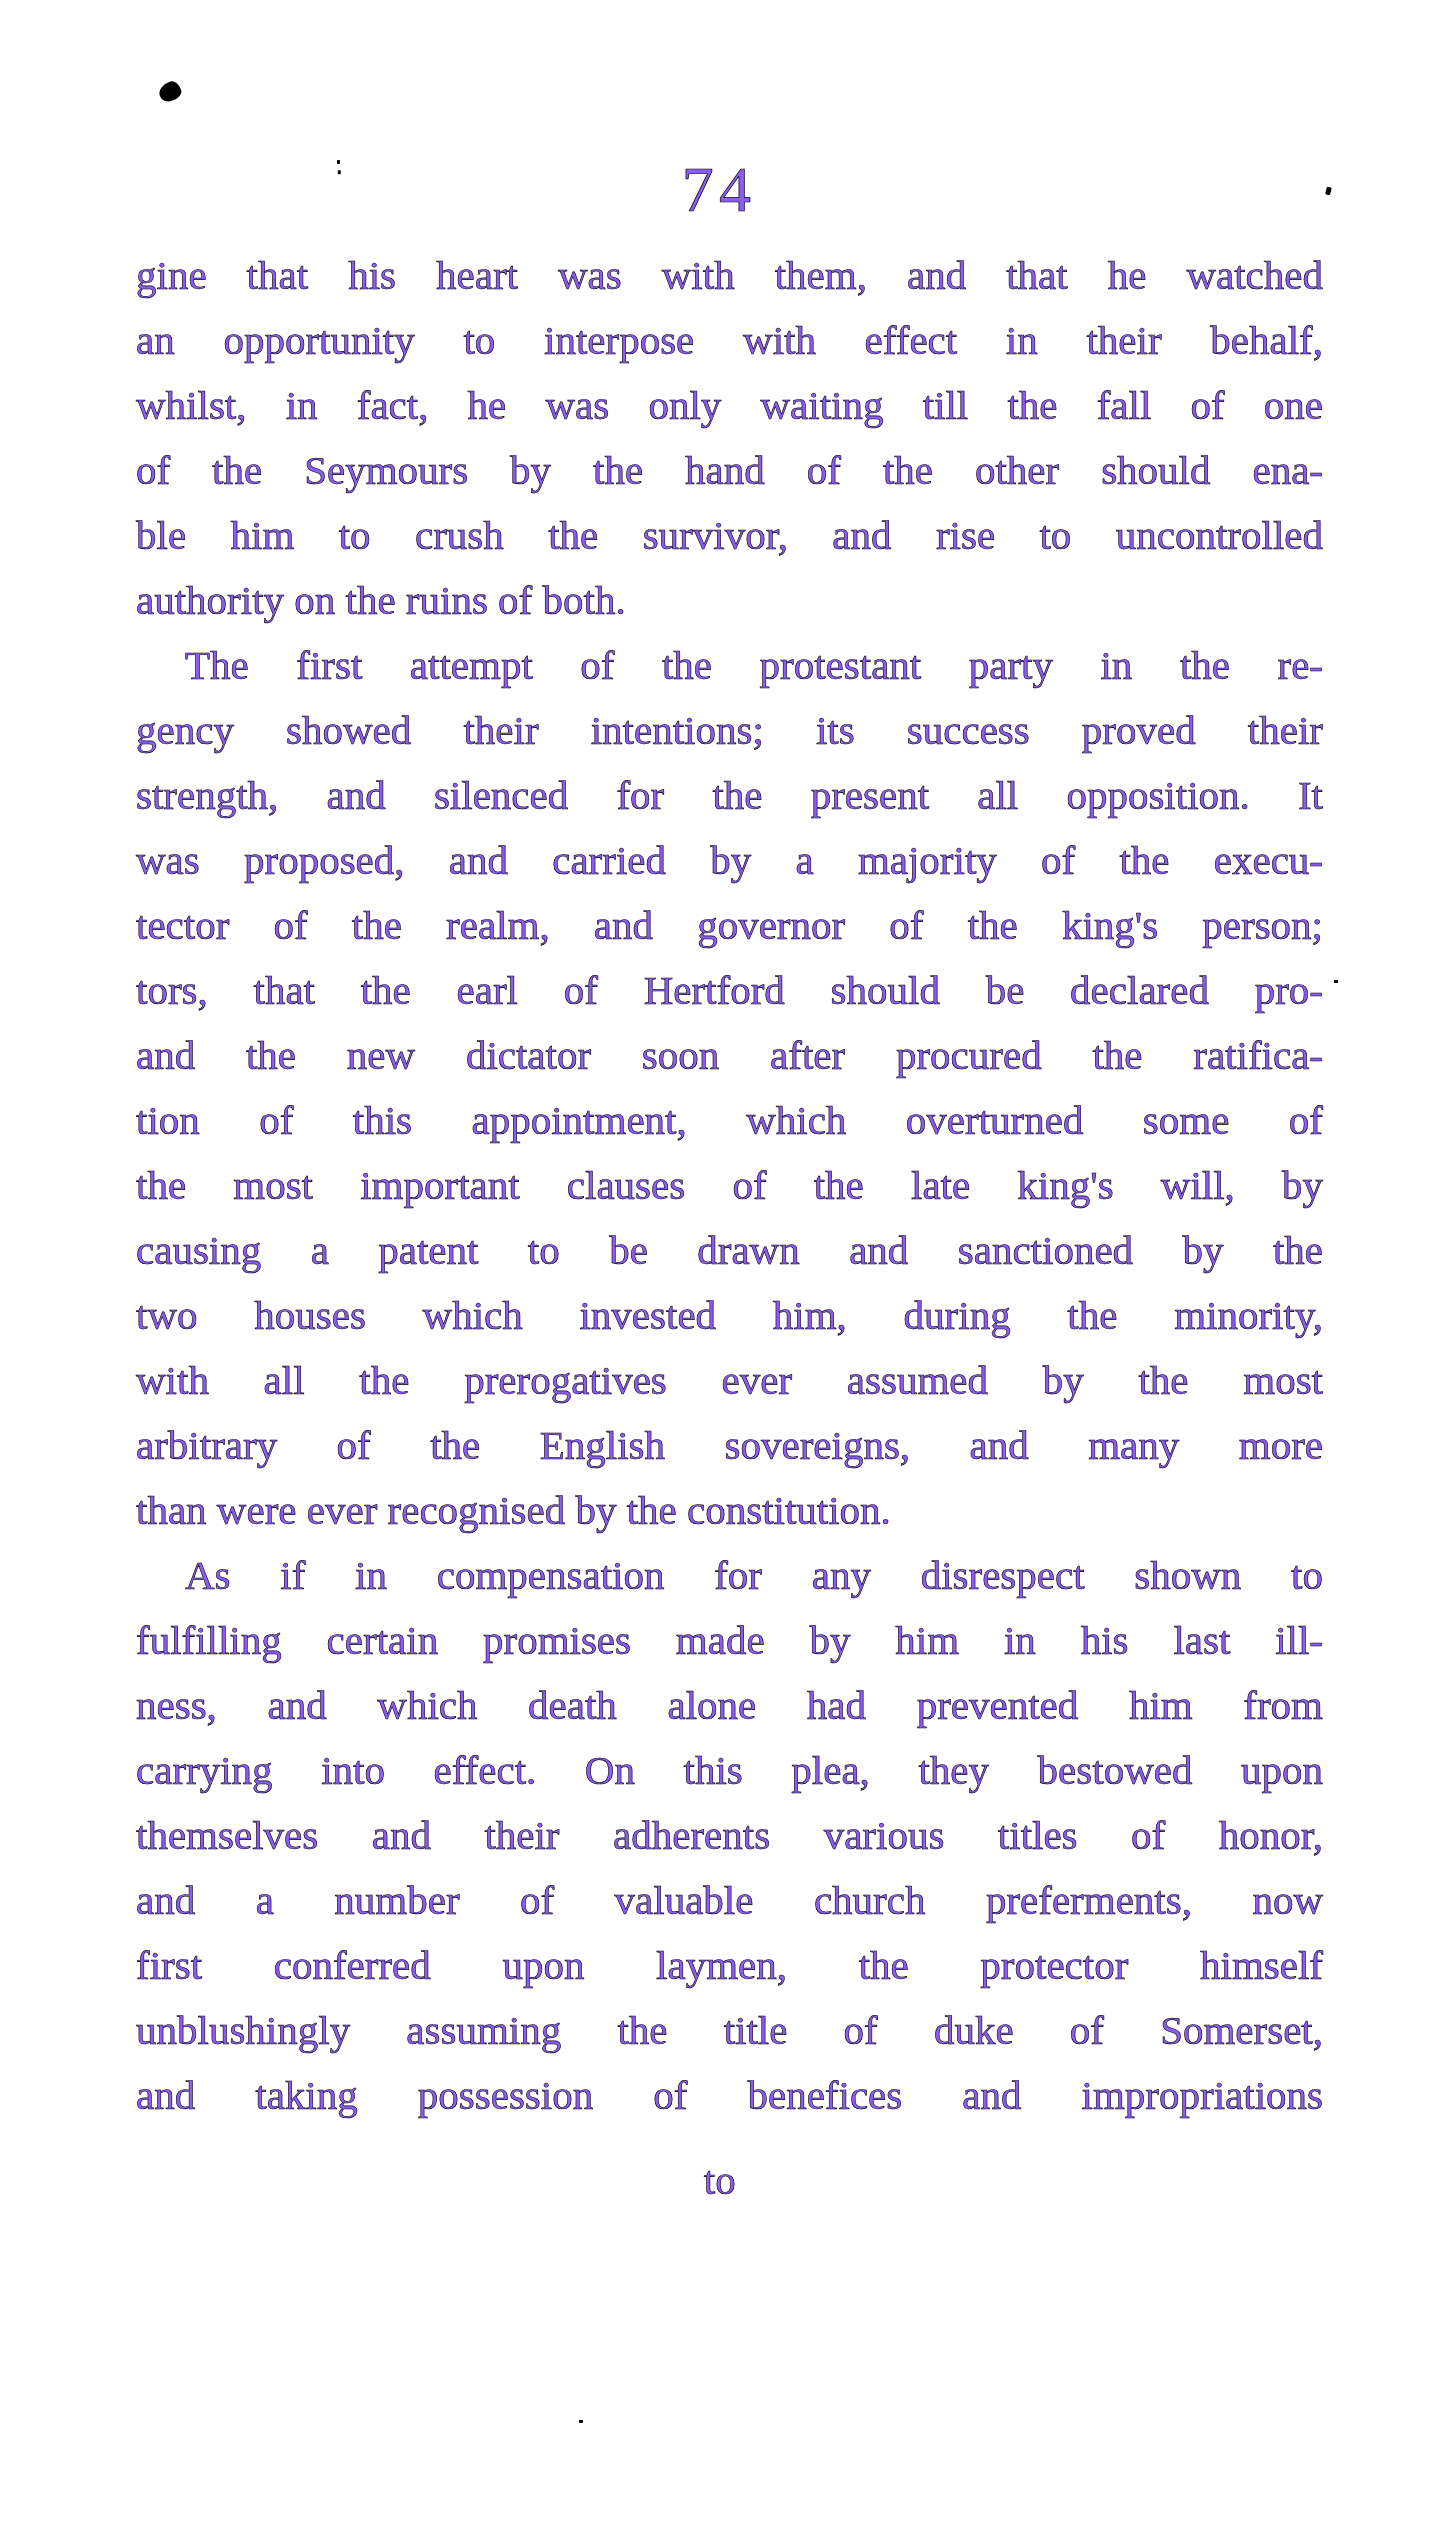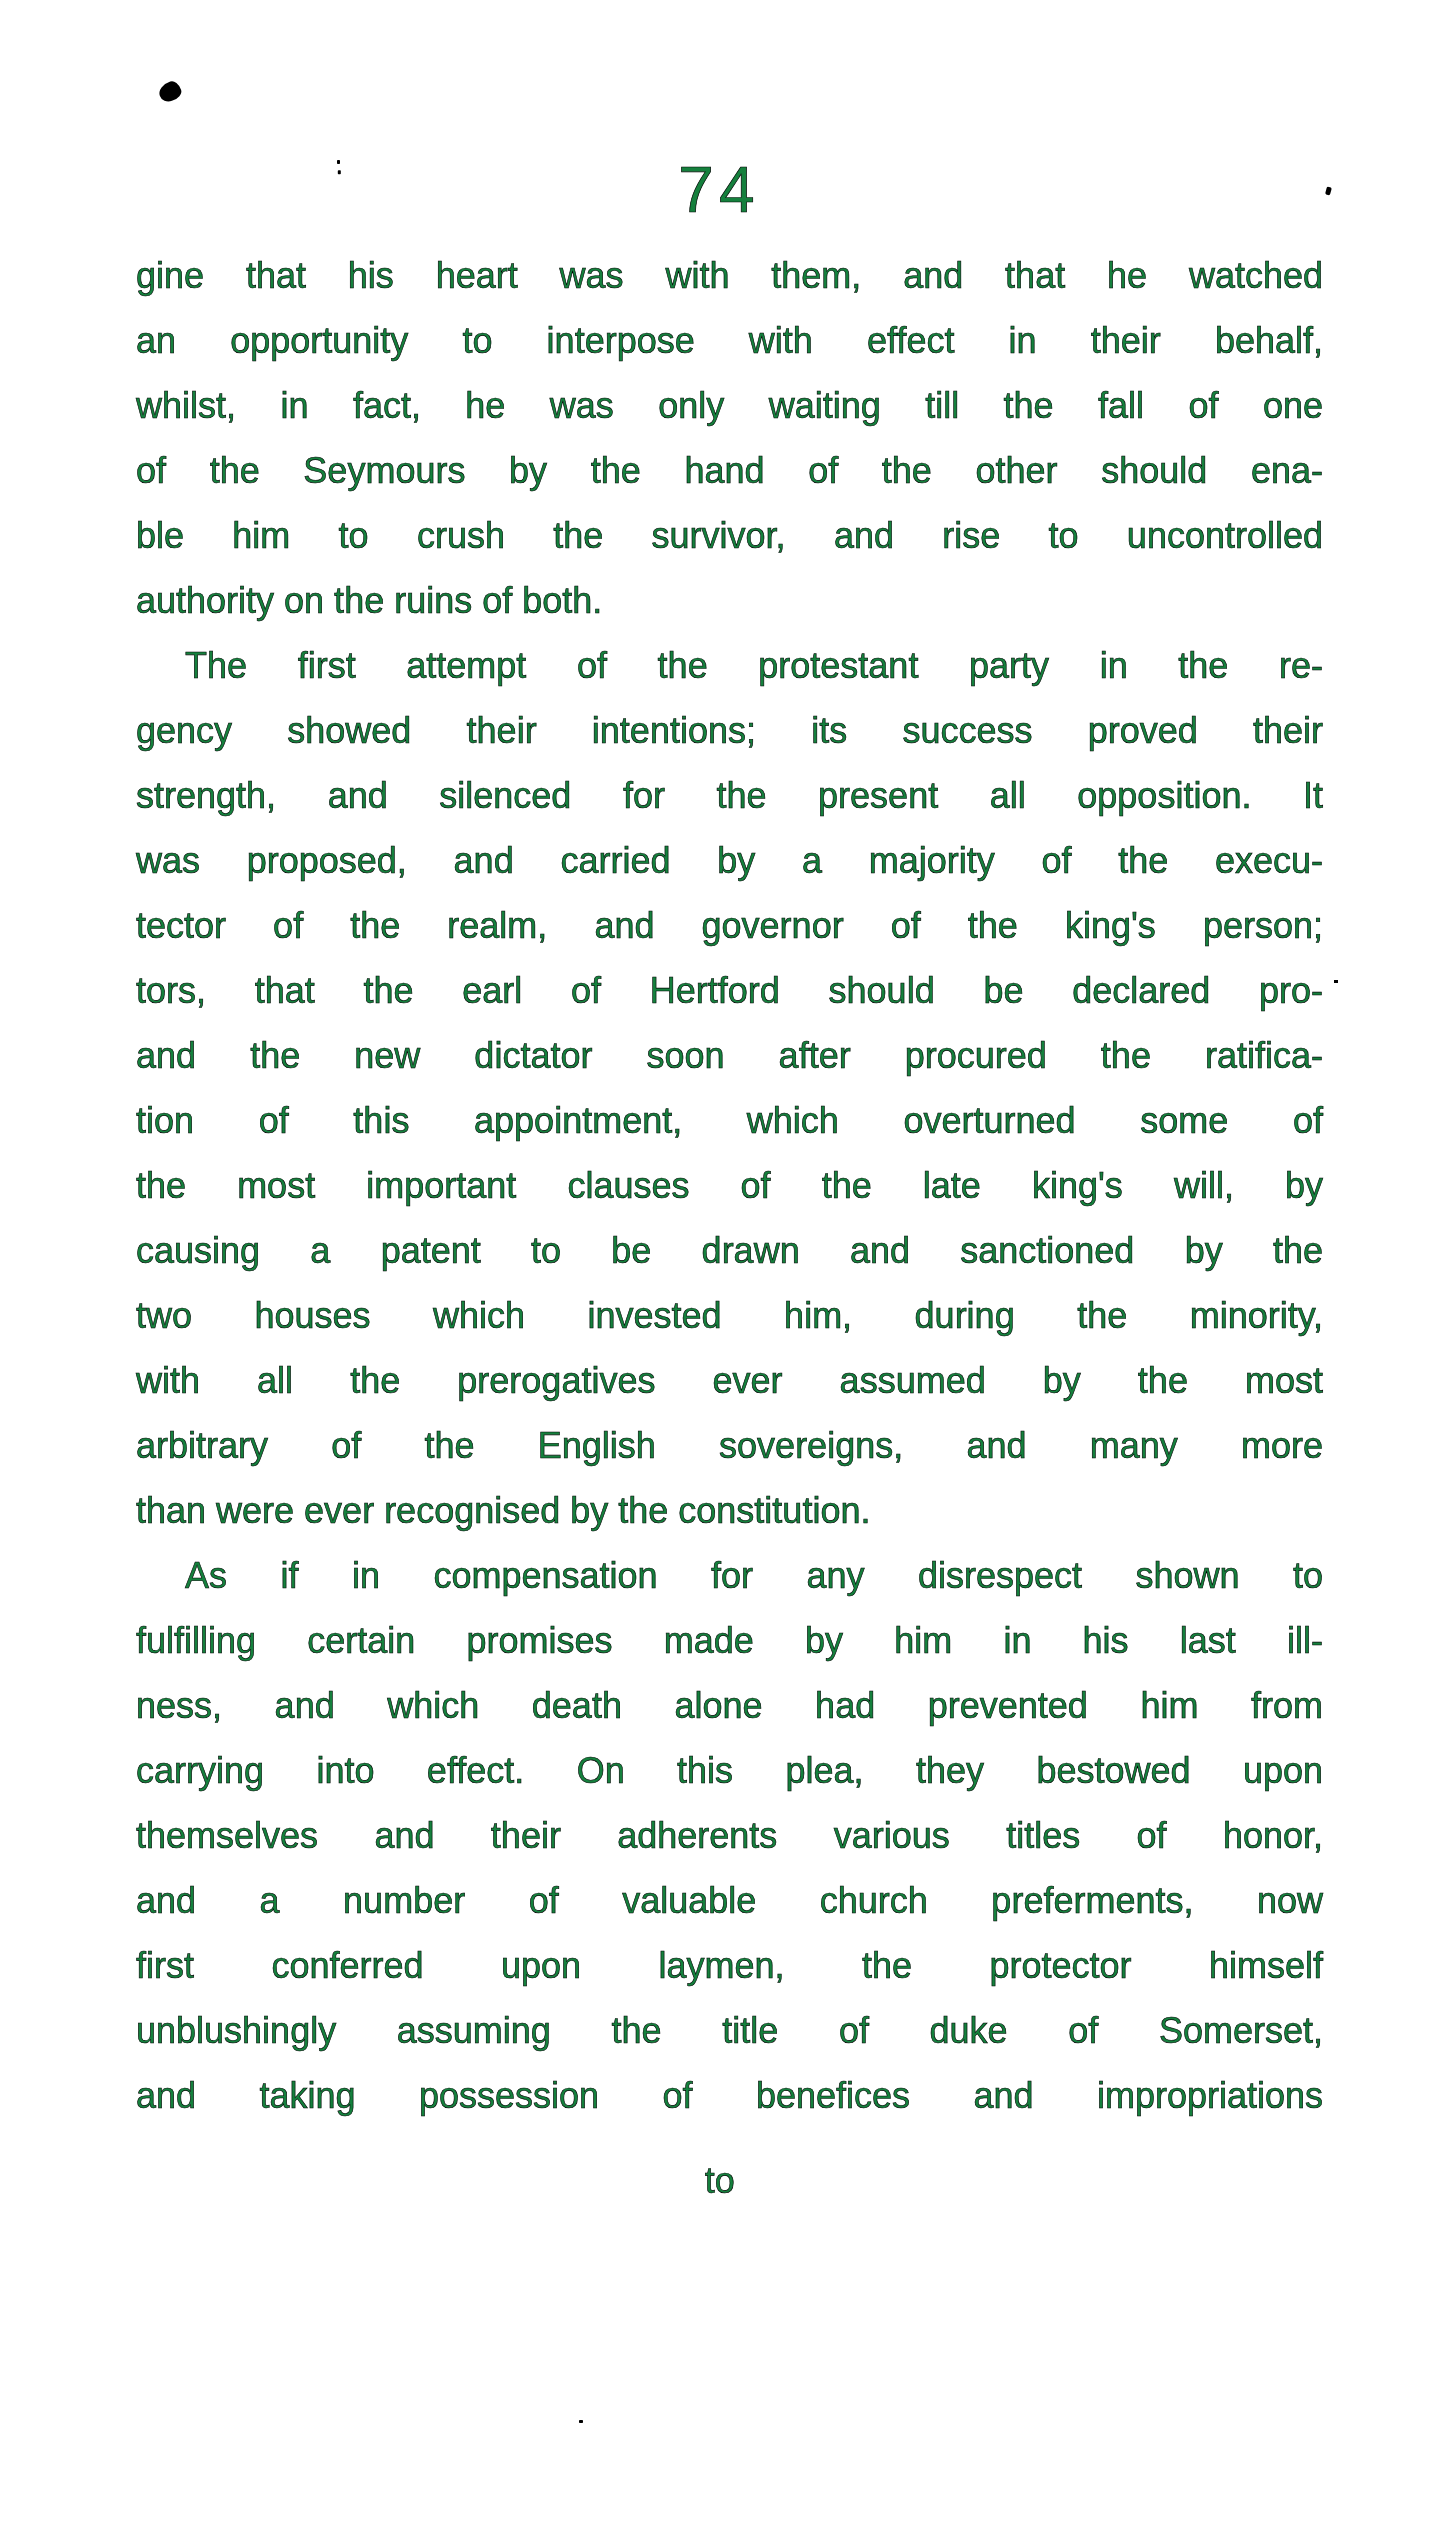--- a/index.html
+++ b/index.html
@@ -1,42 +1,42 @@
 <!DOCTYPE html>
 <html style="font-size:13.6px"><head>
 <meta charset="utf-8">
 <style>
   html, body { margin: 0; padding: 0; background: #ffffff; }
   .page {
     position: relative;
     width: 1338px;
     height: 2525px;
     background: #ffffff;
-    color: #15803d;
-    font-family: Liberation Sans, sans-serif;
+    color: #8b5cf6;
+    font-family: Liberation Serif, serif;
     overflow: hidden;
   }
   .page-number {
     position: absolute;
     left: 0;
     top: 158px;
     width: 1453px;
     text-align: center;
     font-size: 64px;
     line-height: 64px;
     letter-spacing: 5.1px;
     transform: translateX(-7.6px);
     -webkit-text-stroke: 0.7px #000;
   }
   .text-block {
     position: absolute;
     left: 136px;
     top: 243px;
     width: 1187px;
-    font-size: 36px;
+    font-size: 41px;
     line-height: 65px;
     -webkit-text-stroke: 0.6px #000;
   }
   .line {
     text-align: justify;
     text-align-last: justify;
     white-space: nowrap;
   }
   .line.flush { text-align-last: left; }
   .line.indent { text-indent: 49px; }

